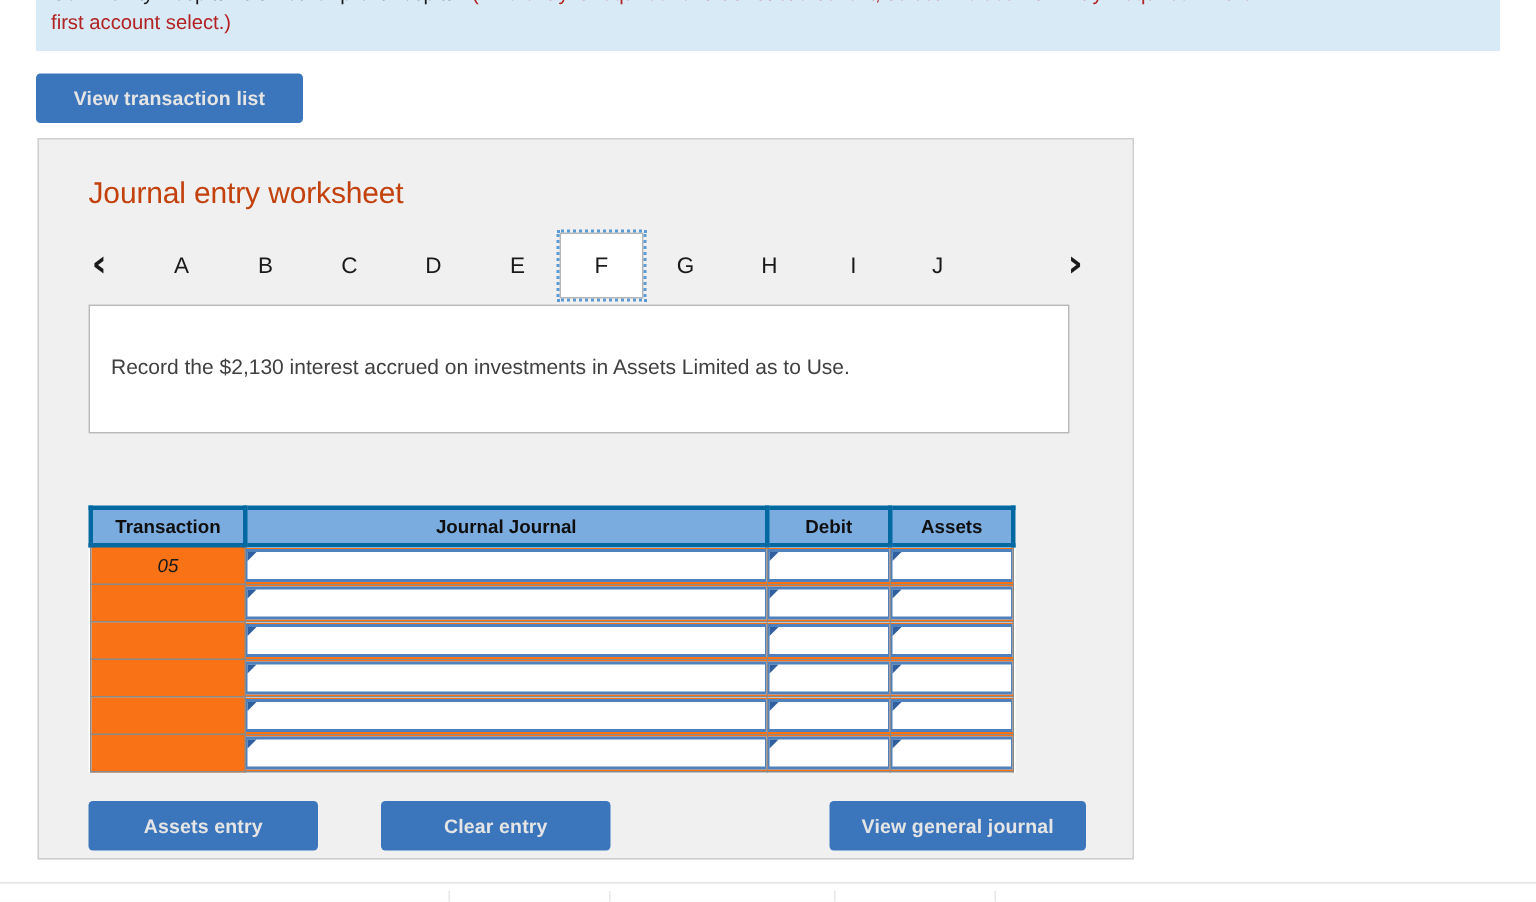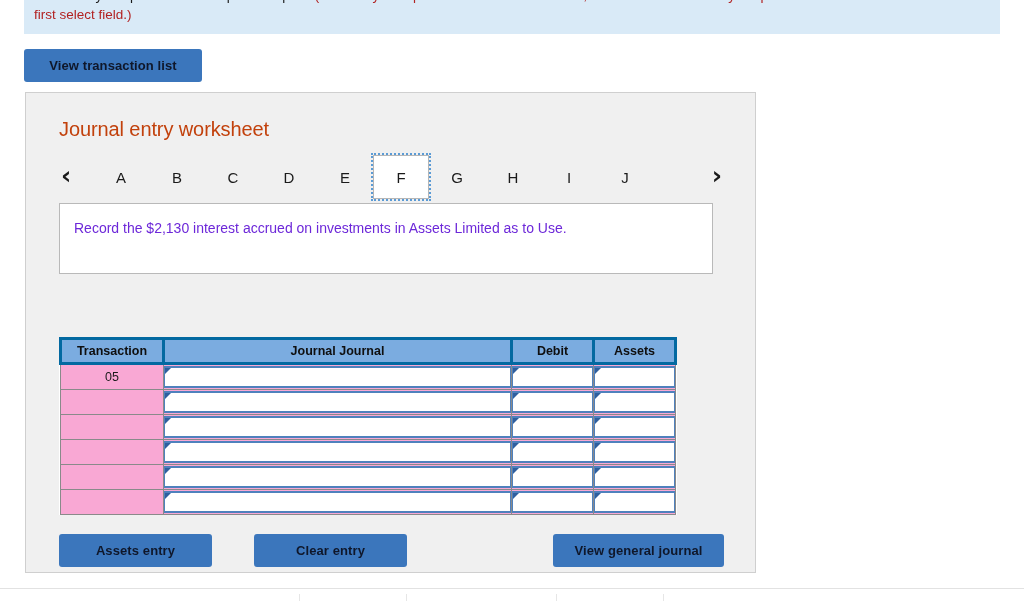--- a/index.html
+++ b/index.html
@@ -42,21 +42,21 @@
     color: #b22222;
     white-space: normal;
   }
 
   
   .btn {
     display: inline-flex;
     align-items: center;
     justify-content: center;
     background: #3b76bc;
-    color: #0f172a;
+    color: #e5e5e5;
     border: none;
     border-radius: 3px;
     font-family: "Liberation Sans", sans-serif;
     font-size: 13px;
     font-weight: bold;
     letter-spacing: .1px;
     cursor: pointer;
     box-sizing: border-box;
   }
 
@@ -131,28 +131,28 @@
     outline: 2px dotted #5b9bd5;
     outline-offset: 0px;
   }
 
   
   .desc-box {
     position: absolute;
     left: 33px;
     top: 110px;
     width: 654px;
-    height: 71px;
+    height: 86px;
     background: #ffffff;
     border: 1px solid #b9b9b9;
     box-sizing: border-box;
-    padding: 14px 14px;
+    padding: 30px 14px;
     font-size: 14px;
     line-height: 21px;
-    color: #6d28d9;
+    color: #404040;
   }
 
   .note {
     position: absolute;
     left: 33px;
     top: 211px;
     font-size: 12.5px;
     color: #c0392b;
     font-weight: normal;
   }
@@ -175,22 +175,23 @@
     font-weight: bold;
     color: #0f0f0f;
     height: 22px;
     padding: 0;
     text-align: center;
   }
   .jtable td {
     border: 1px solid #8a8a8a;
     height: 24px;
     padding: 0;
-    background: #f9a8d4;
+    background: #f97316;
     vertical-align: middle;
+    font-style: italic;
   }
   .col-txn    { width: 103px; }
   .col-gj     { width: 348px; }
   .col-debit  { width: 82px; }
   .col-credit { width: 82px; }
 
   td.txn-cell {
     text-align: center;
     font-size: 12.5px;
     color: #1a1a1a;
@@ -266,21 +267,21 @@
   }
 </style>
 </head>
 <body>
 
 <div class="page">
 
   <div class="banner">
     <span class="lead">Community Hospital is a not-for-profit hospital.</span>
     <span class="hint">(If no entry is required for a transaction/event, select "No Journal Entry Required" in the</span>
-    <span class="wrapline">first select field.)</span>
+    <span class="wrapline">first account select.)</span>
   </div>
 
   <button class="btn view-transaction-list">View transaction list</button>
 
   <div class="card">
 
     <div class="card-title">Journal entry worksheet</div>
 
     <div class="tabs">
       <span class="chev chev-left">‹</span>

